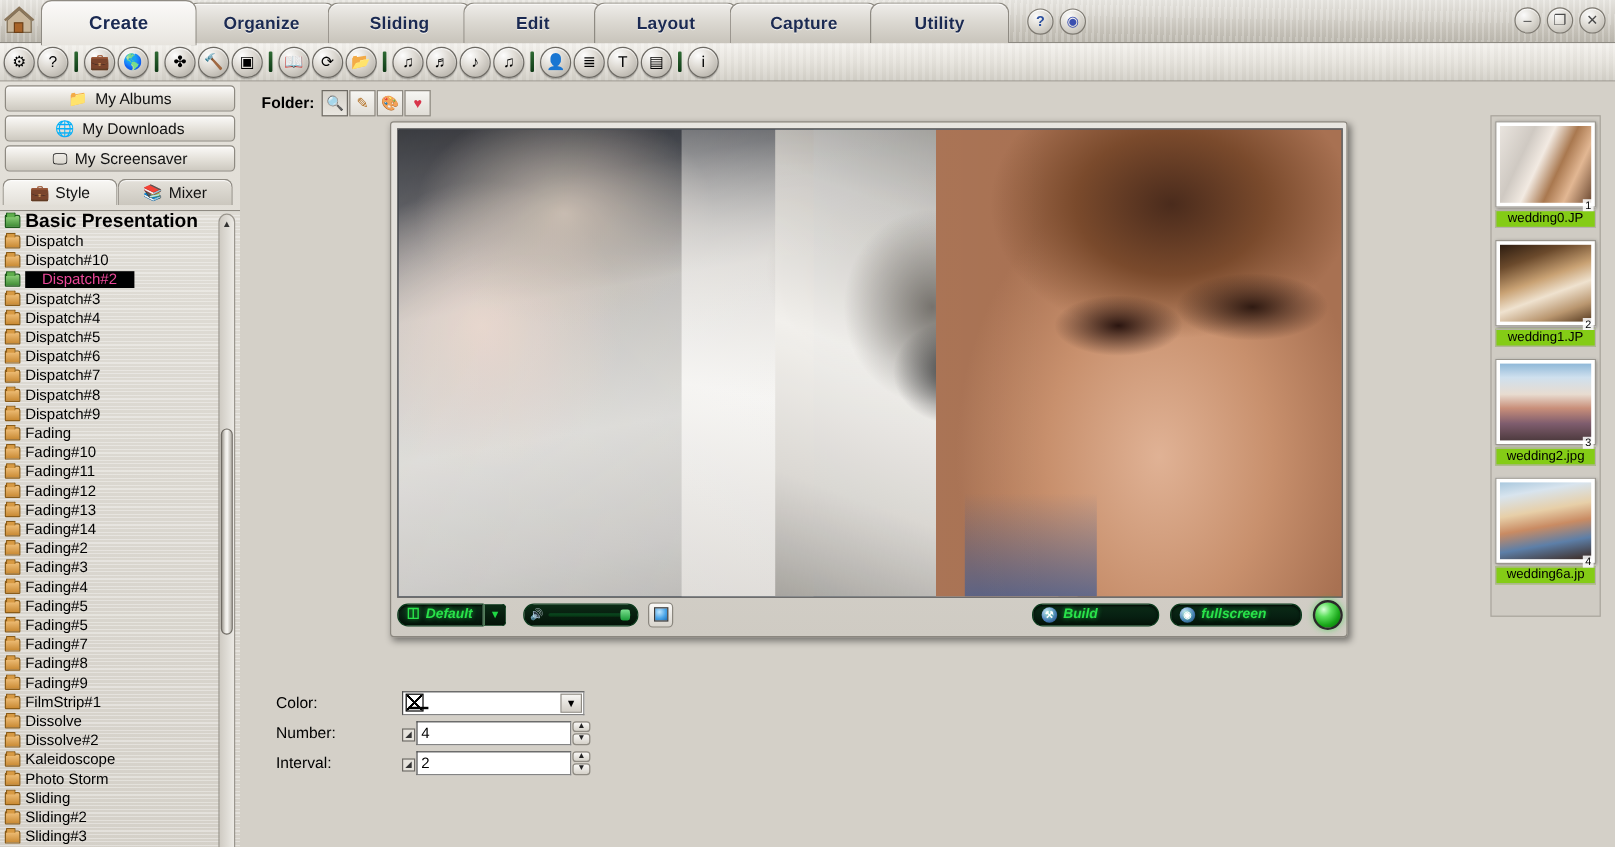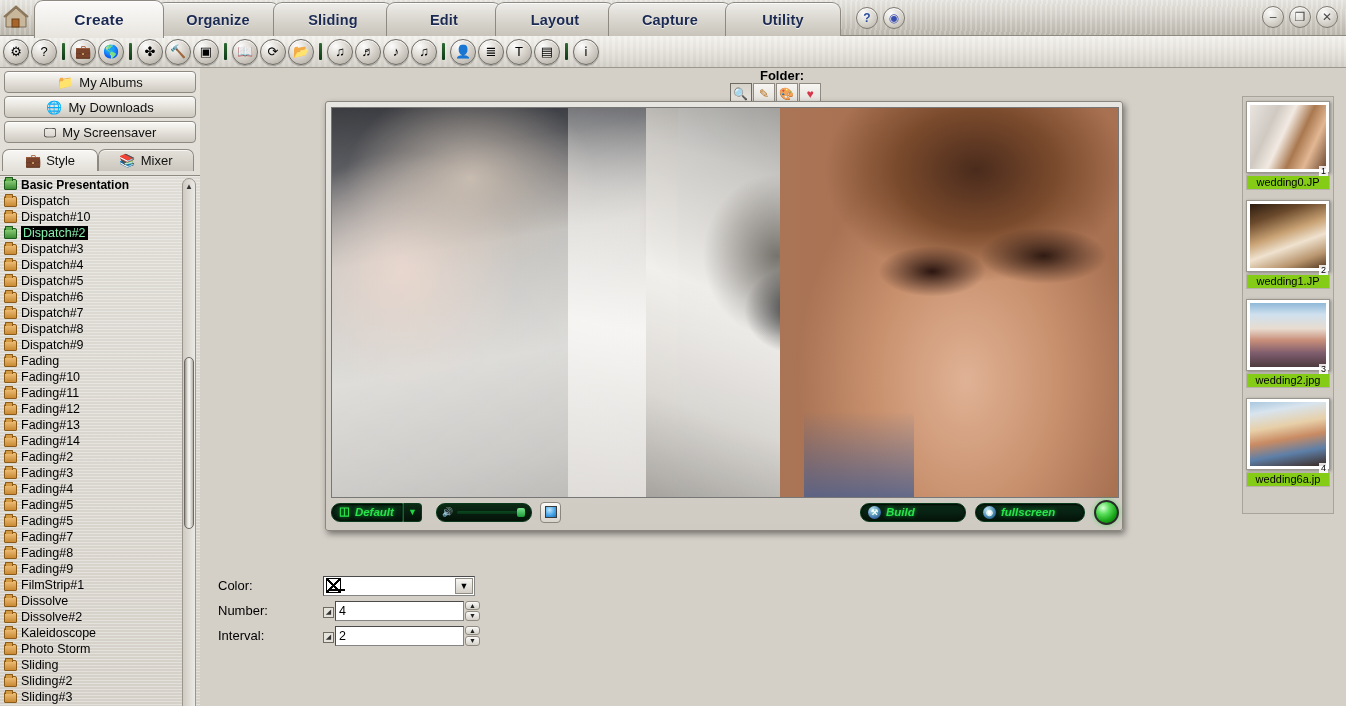--- a/index.html
+++ b/index.html
@@ -115,22 +115,22 @@
     content: ""; position: absolute; inset: 0;
     background: repeating-linear-gradient(0deg, rgba(255,255,255,0.35) 0 1px, rgba(0,0,0,0.0) 1px 3px);
     pointer-events: none;
   }
   #listinner { position: absolute; left: 0; top: 0; width: 180px; }
   .listrow {
     height: 16px; display: flex; align-items: center; gap: 4px;
     padding-left: 4px; font-size: 12.5px; color: #000; cursor: pointer;
     position: relative; z-index: 2; white-space: nowrap;
   }
-  .listrow.head { font-weight: bold; font-size: 12px; height: 17px; }
-  .listrow.sel .lbl { background: #000; color: #86efac; padding: 0 2px; }
+  .listrow.head { font-weight: bold; font-size: 16px; height: 17px; }
+  .listrow.sel .lbl { background: #000; color: #ec4899; padding: 0 14px; }
   .folder-ico {
     width: 13px; height: 11px; flex: 0 0 13px; position: relative;
     background: linear-gradient(180deg,#f0c07a,#c98a34);
     border: 1px solid #8a5c18; border-radius: 1px 2px 1px 1px;
   }
   .folder-ico::before {
     content: ""; position: absolute; left: 0; top: -3px; width: 6px; height: 3px;
     background: #d79a44; border: 1px solid #8a5c18; border-bottom: none; border-radius: 1px 1px 0 0;
   }
   .folder-ico.green { background: linear-gradient(180deg,#8fd17a,#3f8c36); border-color:#1e5a1c; }
@@ -153,21 +153,21 @@
     border: 1px solid #6e6a63; border-radius: 5px; cursor: pointer;
   }
 
   
   #main {
     position: absolute; left: 200px; top: 68px; width: 1146px; height: 638px;
     background: #d4d0c8;
   }
   #folderbar {
     position: absolute; left: 0; top: 0; width: 1146px; height: 35px;
-    display: flex; align-items: center; flex-direction: column;
+    display: flex; align-items: center;
   }
   #folder-label { font-size: 13px; font-weight: bold; color: #000; margin-left: 18px; }
   #folder-input {
     margin-left: 13px; width: 888px; height: 21px;
     background: #fff; border: 1px solid #7b7b7b;
     border-top-color: #555; border-left-color: #555;
     font-size: 13px; color: #000; padding: 0 4px; line-height: 19px;
     font-family: "Liberation Sans", sans-serif;
   }
   #folderbtns { margin-left: 6px; display: flex; }
@@ -326,21 +326,21 @@
     white-space: nowrap; overflow: hidden;
   }
   .tw0 { background: linear-gradient(115deg,#e9e4de 0%, #cfc9c2 28%, #f2eae2 44%, #a9784f 62%, #e2b793 78%, #6d4a33 100%); }
   .tw1 { background: linear-gradient(160deg,#2c1c10 0%, #6b4a2c 22%, #c9a274 45%, #efe2cf 62%, #b9966f 82%, #55391f 100%); }
   .tw2 { background: linear-gradient(180deg,#8fb8d8 0%, #cfe0ee 18%, #e8dcd0 40%, #c98f7a 58%, #7f5d6e 78%, #4e3b3f 100%); }
   .tw3 { background: linear-gradient(170deg,#a9c8de 0%, #d8e4ee 16%, #e7cfa8 38%, #c98b63 56%, #5d7fa8 76%, #3d2a22 100%); }
 
   
   #form { position: absolute; left: 18px; top: 505px; width: 470px; }
   .frow { display: flex; align-items: center; height: 25px; margin-bottom: 0; }
-  .flab { width: 105px; font-size: 13px; color: #000; }
+  .flab { width: 105px; font-size: 13px; color: #000; margin-left: 12px; }
   .fctl { position: relative; display: flex; align-items: center; }
   #colorsel {
     width: 152px; height: 20px; background: #fff;
     border: 1px solid #848484; border-top-color: #4a4a4a; border-left-color:#4a4a4a;
     display: flex; align-items: center; position: relative; cursor: pointer;
   }
   #colorswatch {
     width: 15px; height: 15px; margin-left: 2px;
     border: 1px solid #000; position: relative; background: #fff;
   }

